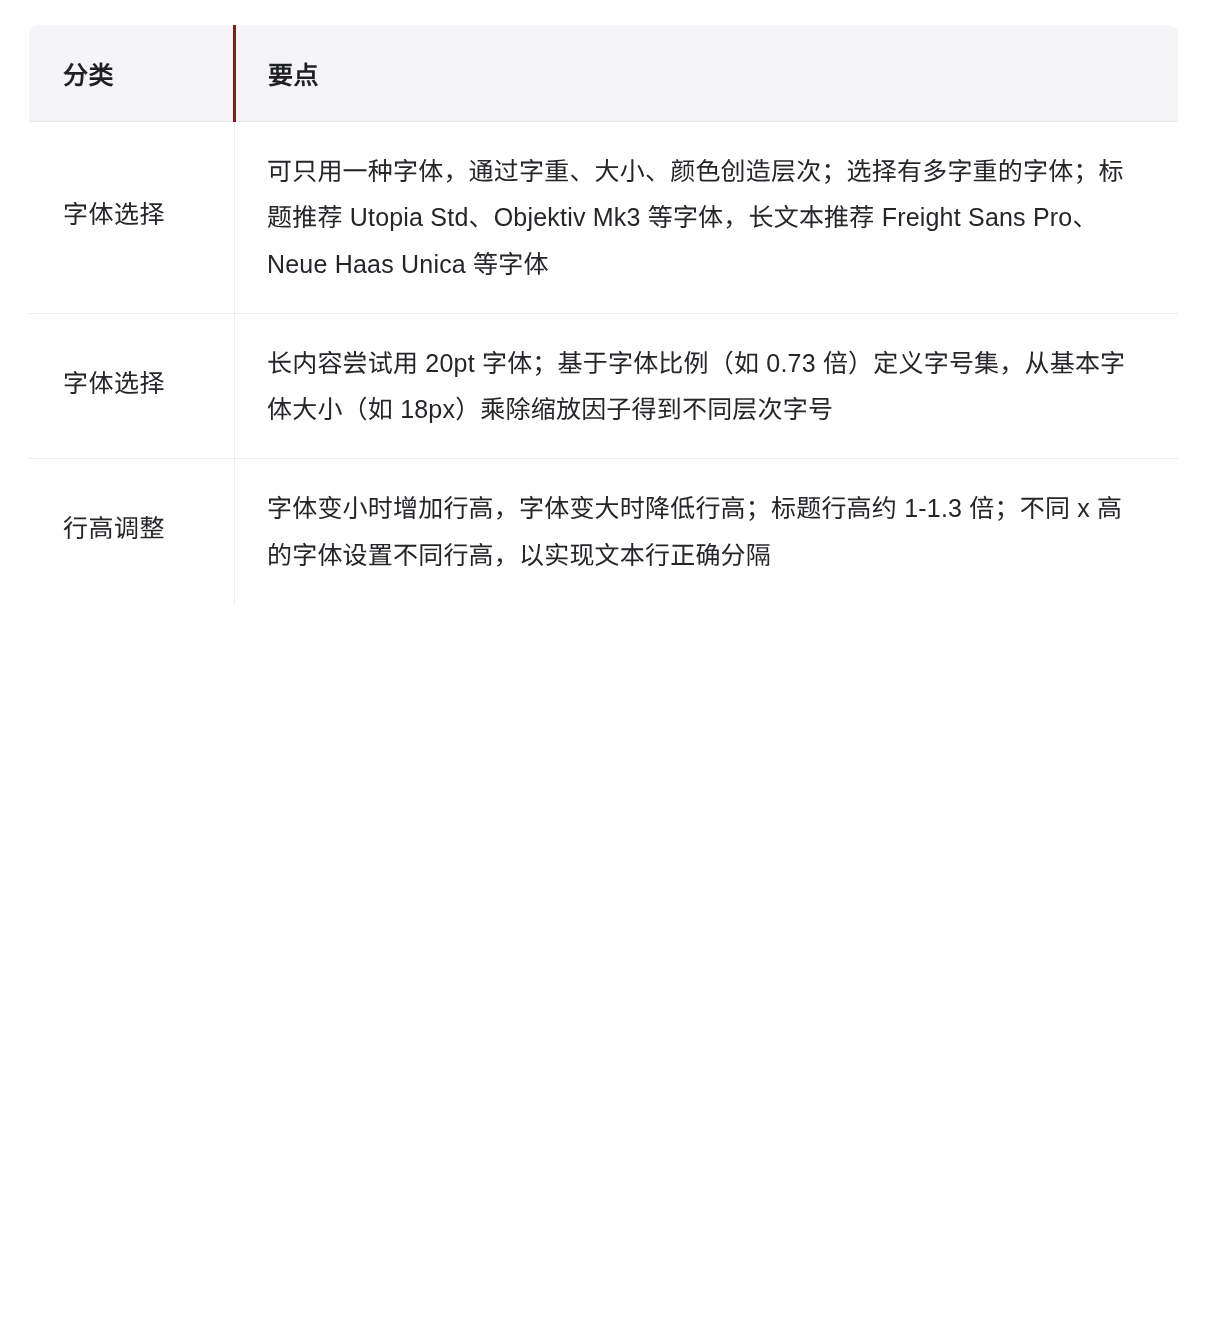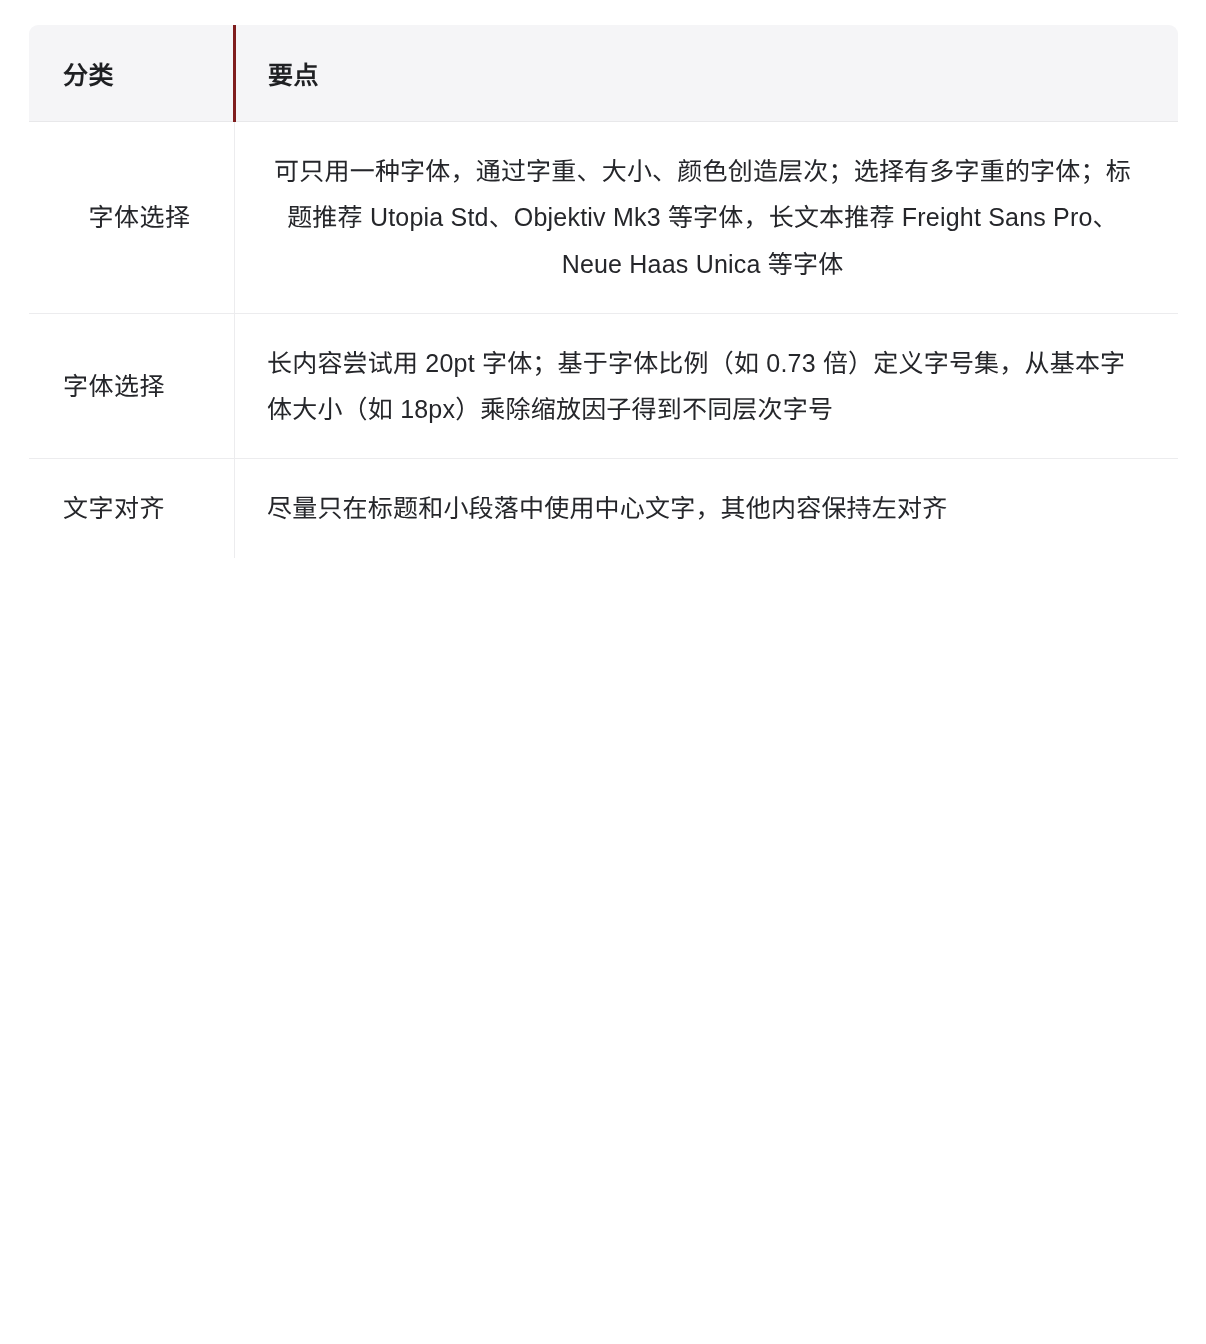--- a/index.html
+++ b/index.html
@@ -46,25 +46,26 @@
   thead th.th-cat { padding-left: 34px; }
   thead th.th-pt  { border-left: 3px solid #7f1d1d; padding-left: 32px; }
 
   tbody td {
     border-top: 1px solid #ececee;
     vertical-align: middle;
     font-size: 25px;
     line-height: 1.85;
     color: #25262a;
   }
-  tbody tr:first-child td { border-top: none; text-align: center; }
+  tbody tr:first-child td { border-top: none; }
   tbody td.cell-cat {
     padding: 22px 18px 22px 34px;
     white-space: nowrap;
     letter-spacing: 0.5px;
+    font-family: Liberation Mono, monospace;
   }
   tbody td.cell-pt {
     border-left: 1px solid #ececee;
     padding: 26px 40px 26px 32px;
     letter-spacing: 0.2px;
   }
 </style>
 </head>
 <body>
 
@@ -83,18 +84,18 @@
     <tbody>
       <tr>
         <td class="cell-cat">字体选择</td>
         <td class="cell-pt">可只用一种字体，通过字重、大小、颜色创造层次；选择有多字重的字体；标题推荐 Utopia Std、Objektiv Mk3 等字体，长文本推荐 Freight Sans Pro、Neue Haas Unica 等字体</td>
       </tr>
       <tr>
         <td class="cell-cat">字体选择</td>
         <td class="cell-pt">长内容尝试用 20pt 字体；基于字体比例（如 0.73 倍）定义字号集，从基本字体大小（如 18px）乘除缩放因子得到不同层次字号</td>
       </tr>
       <tr>
-        <td class="cell-cat">文字对齐</td>
-        <td class="cell-pt">尽量只在标题和小段落中使用中心文字，其他内容保持左对齐</td>
+        <td class="cell-cat">行高调整</td>
+        <td class="cell-pt">字体变小时增加行高，字体变大时降低行高；标题行高约 1-1.3 倍；不同 x 高的字体设置不同行高，以实现文本行正确分隔</td>
       </tr>
     </tbody>
   </table>
 </div>
 
 </body></html>

